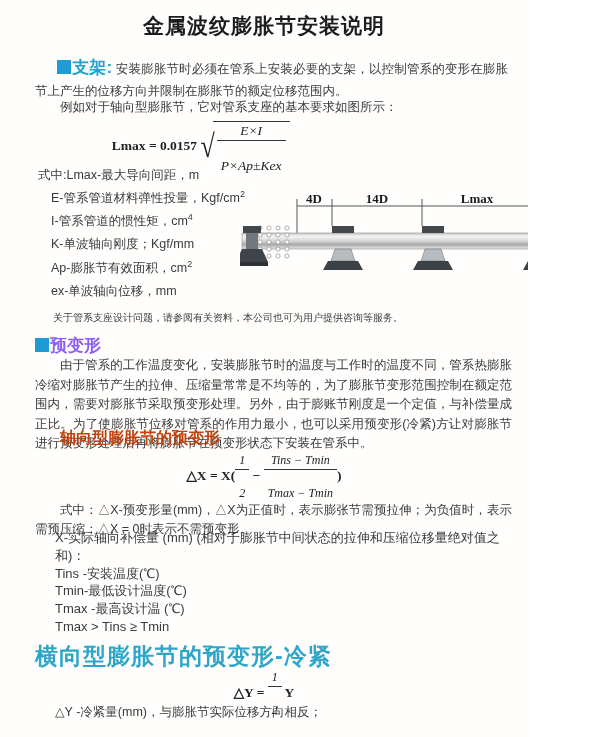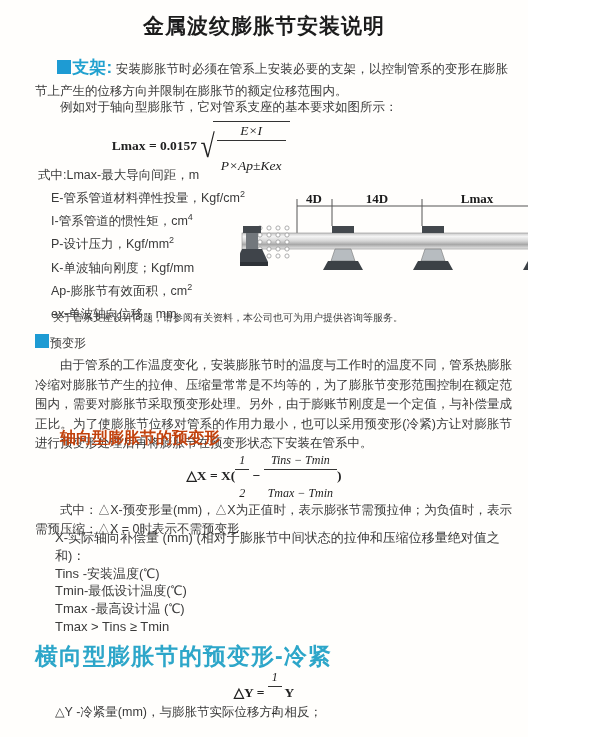--- a/index.html
+++ b/index.html
@@ -26,21 +26,21 @@
   .frac{display:inline-block;vertical-align:middle;font-style:italic;}
   .frac .num{display:block;border-bottom:1px solid #333;padding:0 4px 1px 4px;line-height:1.15;}
   .frac .den{display:block;padding:17px 4px 0 4px;line-height:1.15;}
   .defs{top:162px;left:38px;font-size:12.5px;line-height:19px;}
   .defs .def-line{padding-left:13px;}
   .defs .def-line:first-child{padding-left:0;}
   .defs sup{font-size:9px;}
   .pm-note{top:290px;left:53px;font-size:12.5px;}
   .consult-note{top:311px;left:53px;font-size:10px;}
   .diagram{top:193px;left:240px;}
-  .h2{top:334px;left:35px;font-size:12px;font-weight:normal;color:#404040;}
+  .h2{top:334px;left:35px;font-size:17px;font-weight:bold;color:#8b5cf6;}
   .para2{top:356px;left:35px;right:16px;font-size:12.5px;line-height:19.6px;text-align:justify;text-indent:2em;}
   .h3a{top:428px;left:60px;font-size:16px;font-weight:bold;color:#c2410c;}
   .f2{top:454px;left:0;width:100%;text-align:center;font-size:13.5px;font-weight:bold;}
   .f2 .frac{font-size:12px;font-weight:normal;}
   .para3{top:492px;left:35px;right:16px;font-size:12.5px;line-height:19px;text-align:justify;text-indent:2em;margin-top:9px;}
   .axial-items{top:529px;left:55px;font-size:13px;line-height:17.8px;}
   .h3b{top:641px;left:35px;font-size:23px;font-weight:bold;color:#2da6c9;letter-spacing:1px;}
   .f3{top:671px;left:0;width:100%;text-align:center;font-size:13.5px;font-weight:bold;}
   .f3 .frac{font-size:12px;font-weight:normal;}
   .y-note{top:704px;left:55px;font-size:12.5px;}
@@ -62,21 +62,20 @@
 
   <div class="abs formula f1">
     <span class="lhs">Lmax = 0.0157</span>
     <span class="radical"><span class="rad-sign">√</span><span class="rad-body"><span class="frac"><span class="num">E×I</span><span class="den">P×Ap±Kex</span></span></span></span>
   </div>
 
   <div class="abs defs">
     <div class="def-line"><span>式中:Lmax-最大导向间距，m</span><sup></sup></div>
     <div class="def-line"><span>E-管系管道材料弹性投量，Kgf/cm</span><sup>2</sup></div>
     <div class="def-line"><span>I-管系管道的惯性矩，cm</span><sup>4</sup></div>
-    <div class="def-line"><span>P-设计压力，Kgf/mm</span><sup>2</sup></div>
     <div class="def-line"><span>K-单波轴向刚度；Kgf/mm</span><sup></sup></div>
     <div class="def-line"><span>Ap-膨胀节有效面积，cm</span><sup>2</sup></div>
     <div class="def-line"><span>ex-单波轴向位移，mm</span><sup></sup></div>
   </div>
 
   <svg class="abs diagram" width="355" height="97" viewBox="0 0 355 97">
     <defs>
       <linearGradient id="pg" x1="0" y1="0" x2="0" y2="1">
         <stop offset="0" stop-color="#c9c9c9"></stop>
         <stop offset="0.22" stop-color="#f4f4f4"></stop>

